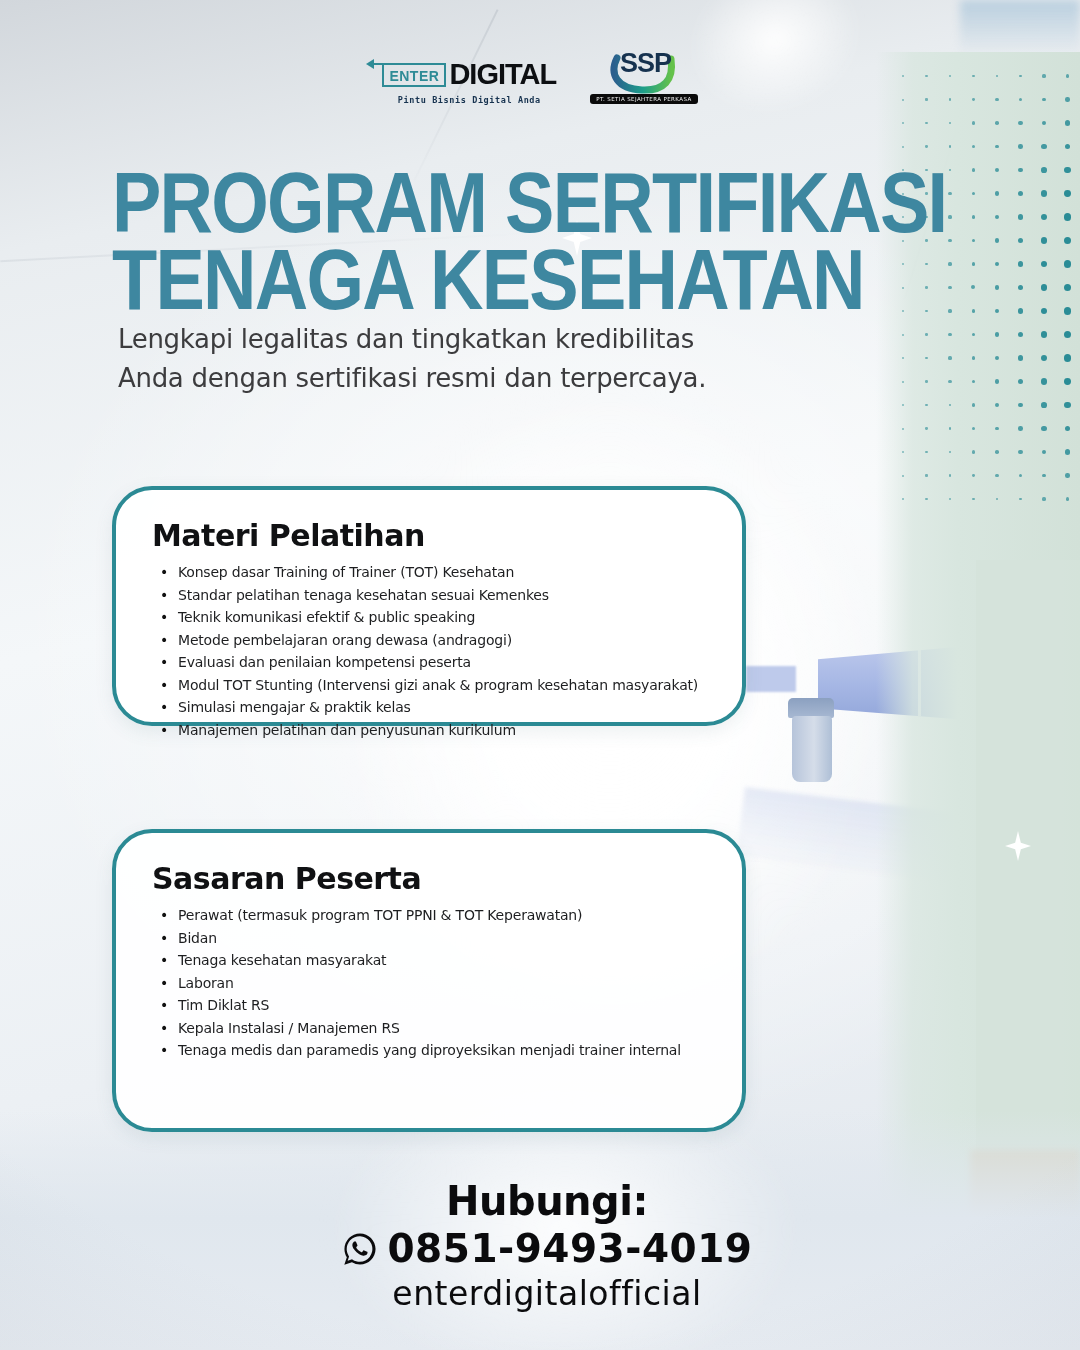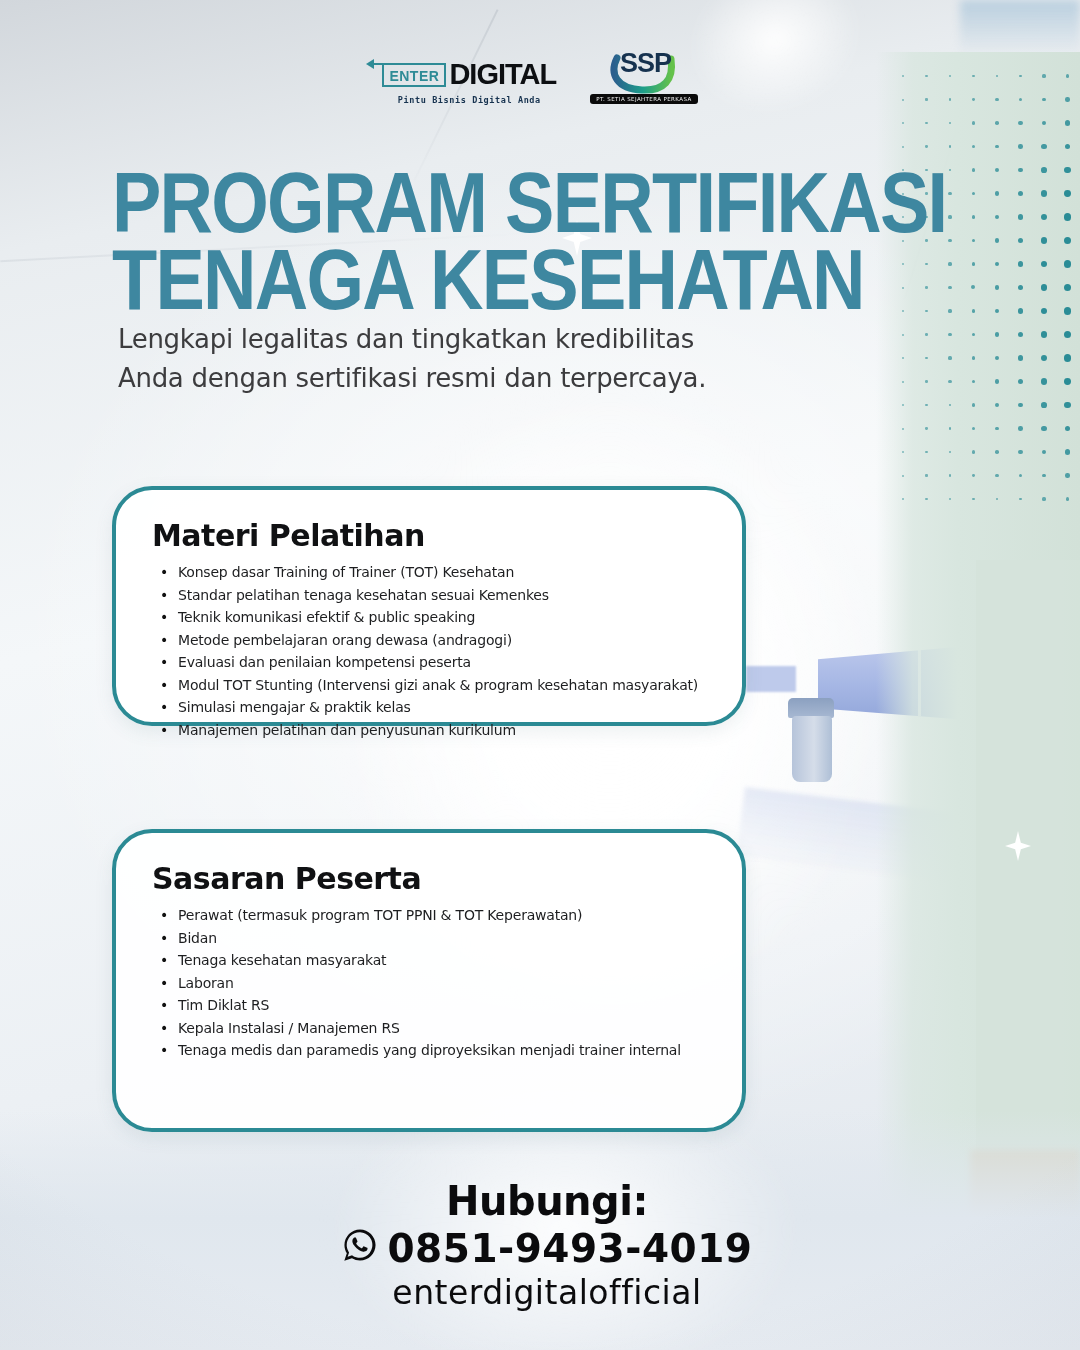--- a/index.html
+++ b/index.html
@@ -92,21 +92,21 @@
     margin:0 0 8px 0;}
   .card ul{list-style:none;margin:0;padding:0;}
   .card li{position:relative;padding-left:26px;font-size:14px;line-height:22.5px;
     color:#1d1e20;letter-spacing:-.2px;}
   .card li::before{content:"•";position:absolute;left:8px;top:0;color:#111;}
 
   
   .contact{left:0;top:1178px;width:1080px;text-align:center;color:#0b0b0d;padding-left:14px;
     box-sizing:border-box;}
   .contact-heading{font-size:40px;font-weight:bold;letter-spacing:-.5px;}
-  .contact-phone-row{display:inline-flex;align-items:flex-start;gap:8px;margin-top:2px;}
+  .contact-phone-row{display:inline-flex;align-items:center;gap:8px;margin-top:2px;}
   .contact-phone{font-size:39px;font-weight:bold;letter-spacing:.5px;}
   .contact-handle{font-size:33px;letter-spacing:.5px;margin-top:2px;}
   .wa-icon{width:38px;height:38px;display:block;}
 </style>
 </head>
 <body>
 
 <div class="poster">
 
   <div class="layer bg-base"></div>

